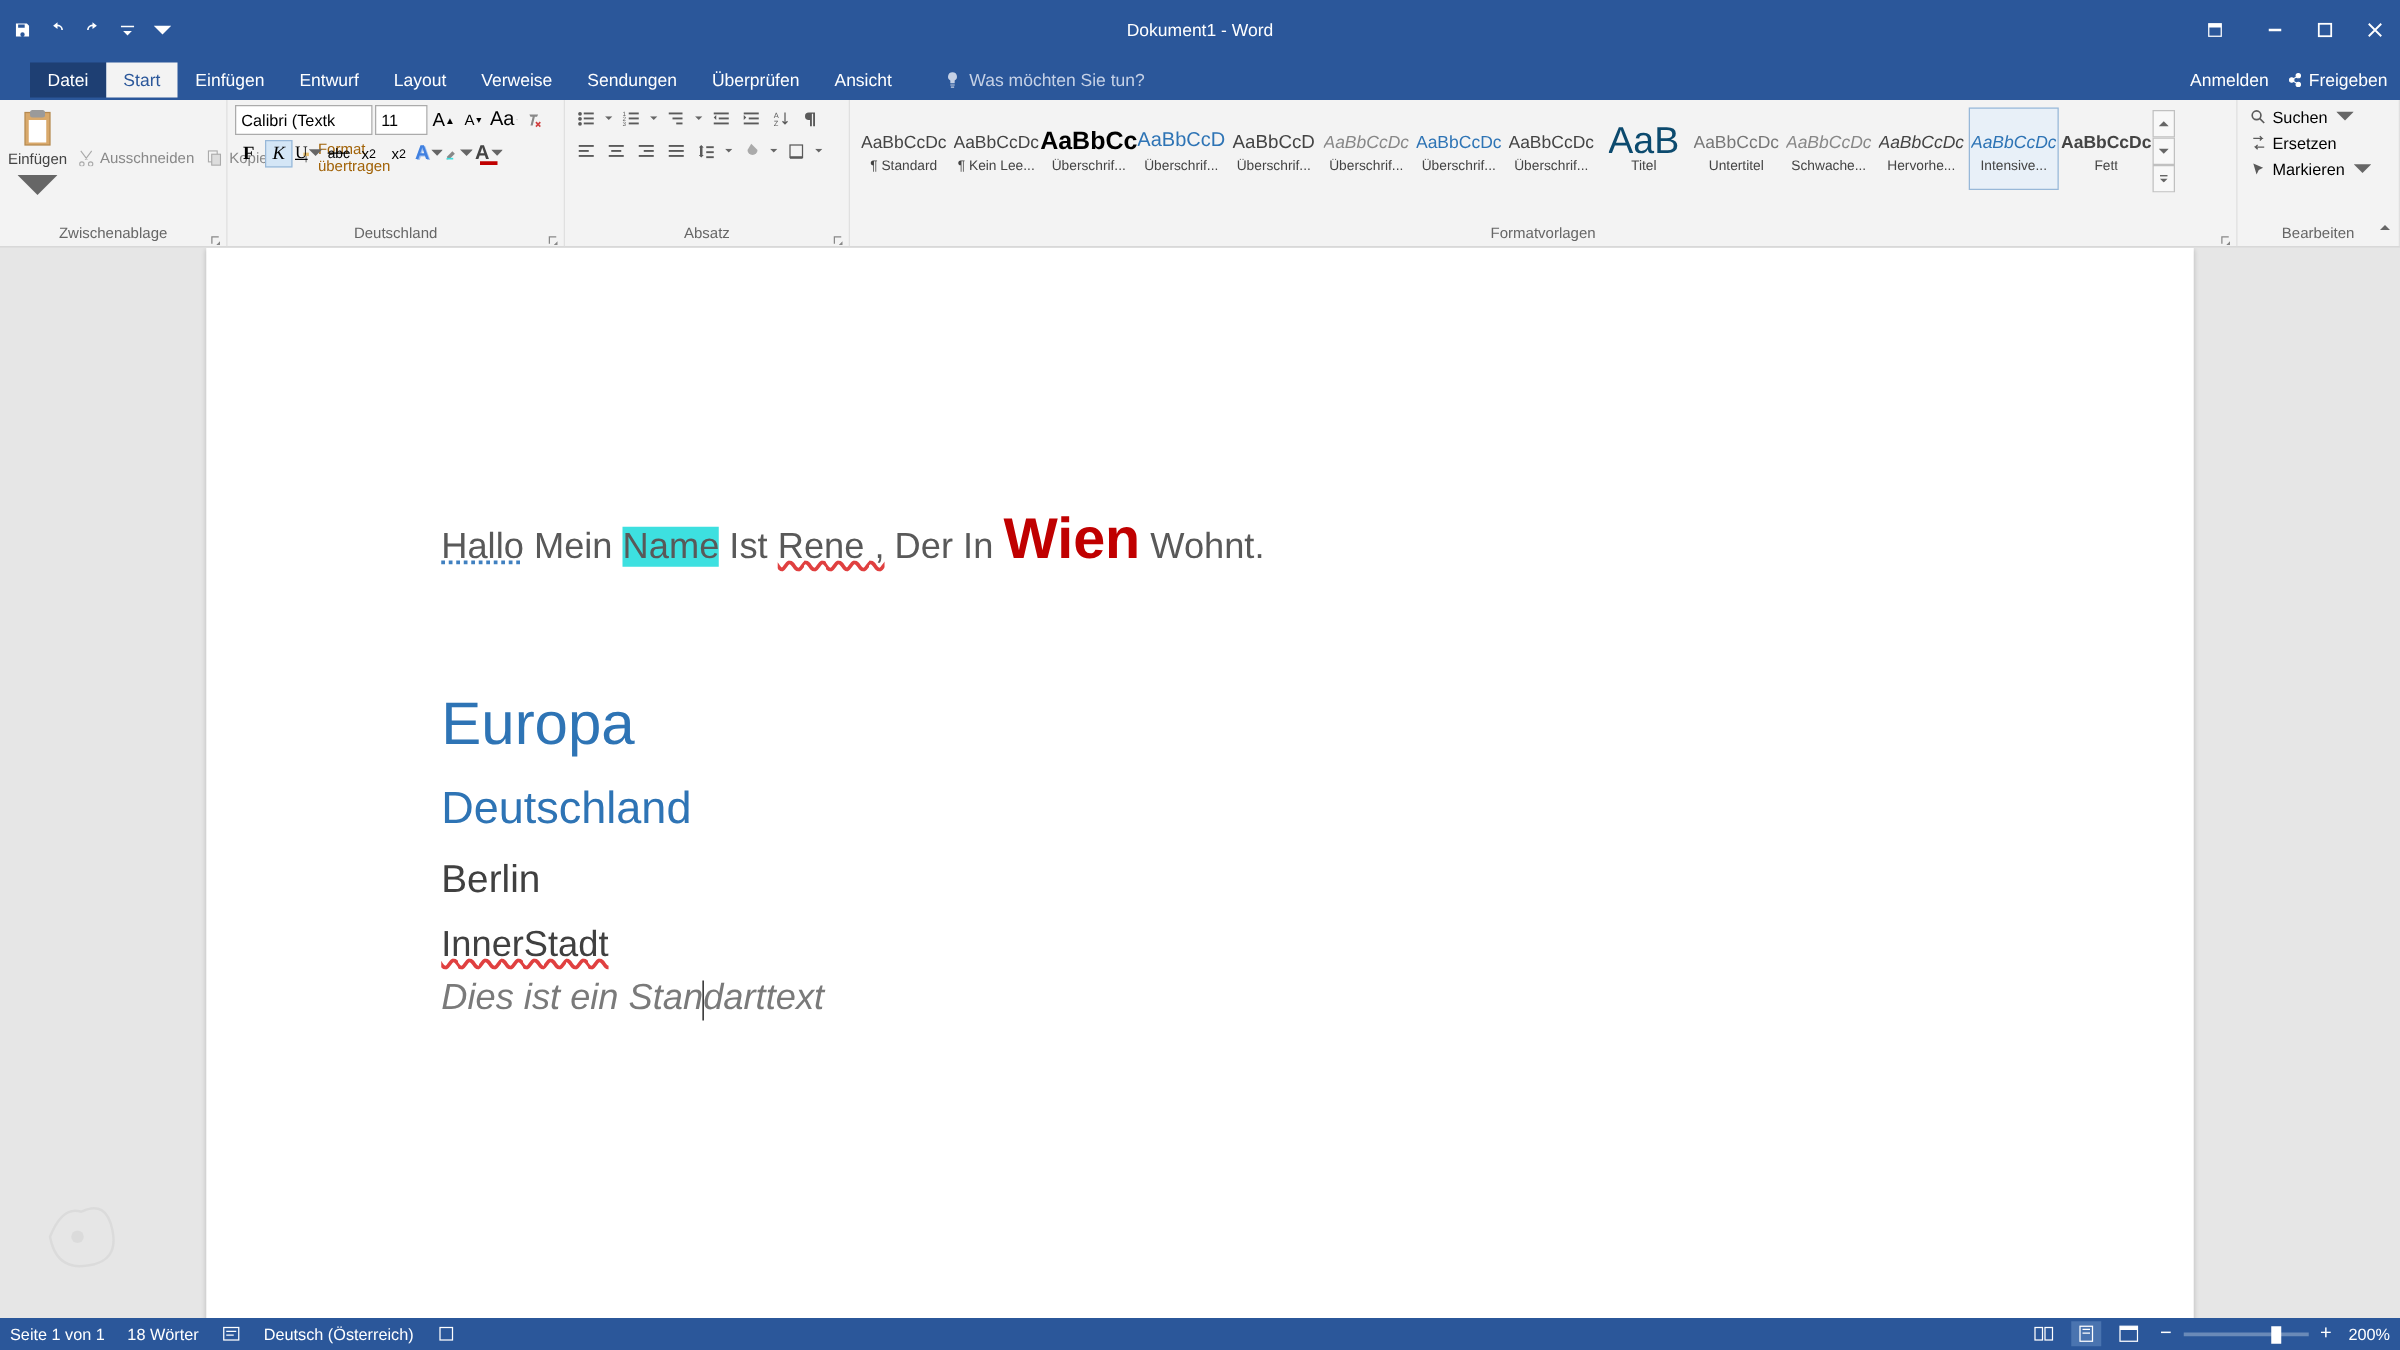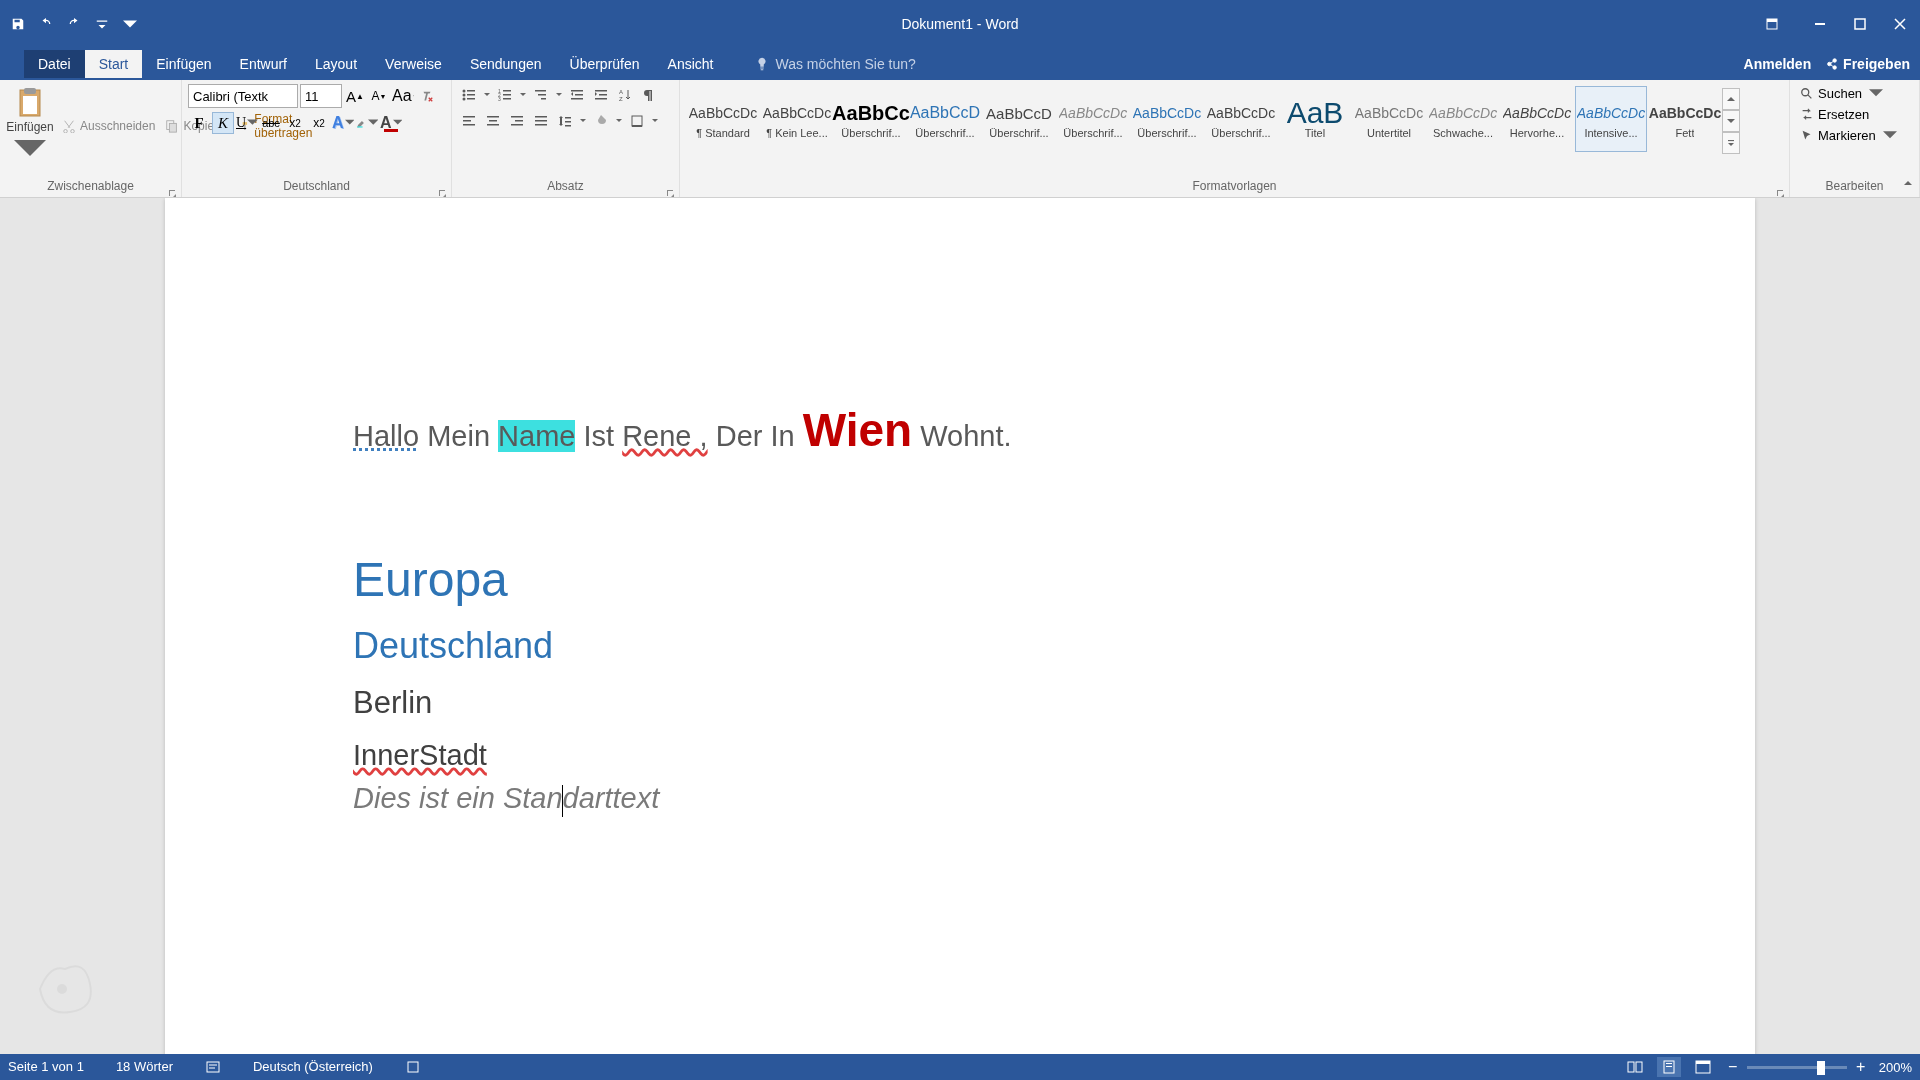--- a/index.html
+++ b/index.html
@@ -16,21 +16,21 @@
 .win-btn svg { width: 12px; height: 12px; fill: #fff; }
 .ribbon-display-btn { margin-right: 8px; }
 
 
 .ribbon-tabs { background: #2b579a; height: 32px; display: flex; align-items: center; padding-left: 24px; }
 .tab { padding: 6px 14px; font-size: 14px; color: #fff; cursor: pointer; }
 .tab.file { background: #1e3f73; }
 .tab.active { background: #f3f3f3; color: #2b579a; }
 .tell-me { margin-left: 20px; display: flex; align-items: center; color: #c5d1e6; font-size: 14px; padding: 4px 8px; }
 .tell-me svg { width: 14px; height: 14px; fill: #c5d1e6; margin-right: 6px; }
-.ribbon-right { position: absolute; right: 10px; display: flex; gap: 14px; color: #fff; font-size: 14px; align-items: center; font-weight: bold; }
+.ribbon-right { position: absolute; right: 10px; display: flex; gap: 14px; color: #fff; font-size: 14px; align-items: center; }
 .ribbon-right-item { cursor: pointer; }
 
 
 .ribbon { background: #f3f3f3; border-bottom: 1px solid #d0d0d0; height: 118px; display: flex; position: relative; }
 .ribbon-group { border-right: 1px solid #e0e0e0; padding: 4px 6px 2px; display: flex; flex-direction: column; justify-content: space-between; position: relative; }
 .group-label { text-align: center; font-size: 12px; color: #666; padding: 2px 0; }
 .group-dialog { position: absolute; bottom: 3px; right: 3px; width: 10px; height: 10px; cursor: pointer; }
 .group-dialog svg { width: 9px; height: 9px; fill: #888; }
 
 
@@ -101,21 +101,21 @@
 .heading4 { color: #404040; font-size: 29px; margin-top: 18px; text-decoration: underline wavy #e04040; text-decoration-skip-ink: none; display: inline-block; }
 .standard-text { color: #7a7a7a; font-size: 29px; font-style: italic; margin-top: 10px; position: relative; }
 .cursor-mark { display: inline-block; width: 1px; height: 32px; background: #000; vertical-align: middle; margin: 0 -0.5px; animation: blink 1s steps(1) infinite; }
 @keyframes blink { 50% { opacity: 0; } }
 
 .bandicam { position: absolute; left: 30px; bottom: 30px; width: 70px; height: 70px; opacity: 0.4; }
 .bandicam svg { width: 70px; height: 70px; }
 
 
 .statusbar { position: absolute; bottom: 0; left: 0; right: 0; height: 26px; background: #2b579a; color: #fff; display: flex; align-items: center; font-size: 13px; padding: 0 8px; }
-.status-left { display: flex; gap: 32px; align-items: flex-start; }
+.status-left { display: flex; gap: 18px; align-items: center; }
 .status-item { cursor: pointer; }
 .status-right { position: absolute; right: 8px; display: flex; align-items: center; gap: 10px; }
 .view-btn { width: 24px; height: 20px; display: flex; align-items: center; justify-content: center; cursor: pointer; }
 .view-btn svg { width: 16px; height: 14px; fill: #fff; }
 .zoom-slider { display: flex; align-items: center; gap: 6px; }
 .zoom-btn { cursor: pointer; font-size: 16px; width: 16px; text-align: center; }
 .slider-track { width: 100px; height: 3px; background: #6a8ab8; position: relative; }
 .slider-thumb { position: absolute; width: 8px; height: 14px; background: #fff; top: -5px; left: 70%; }
 </style>
 </head>

